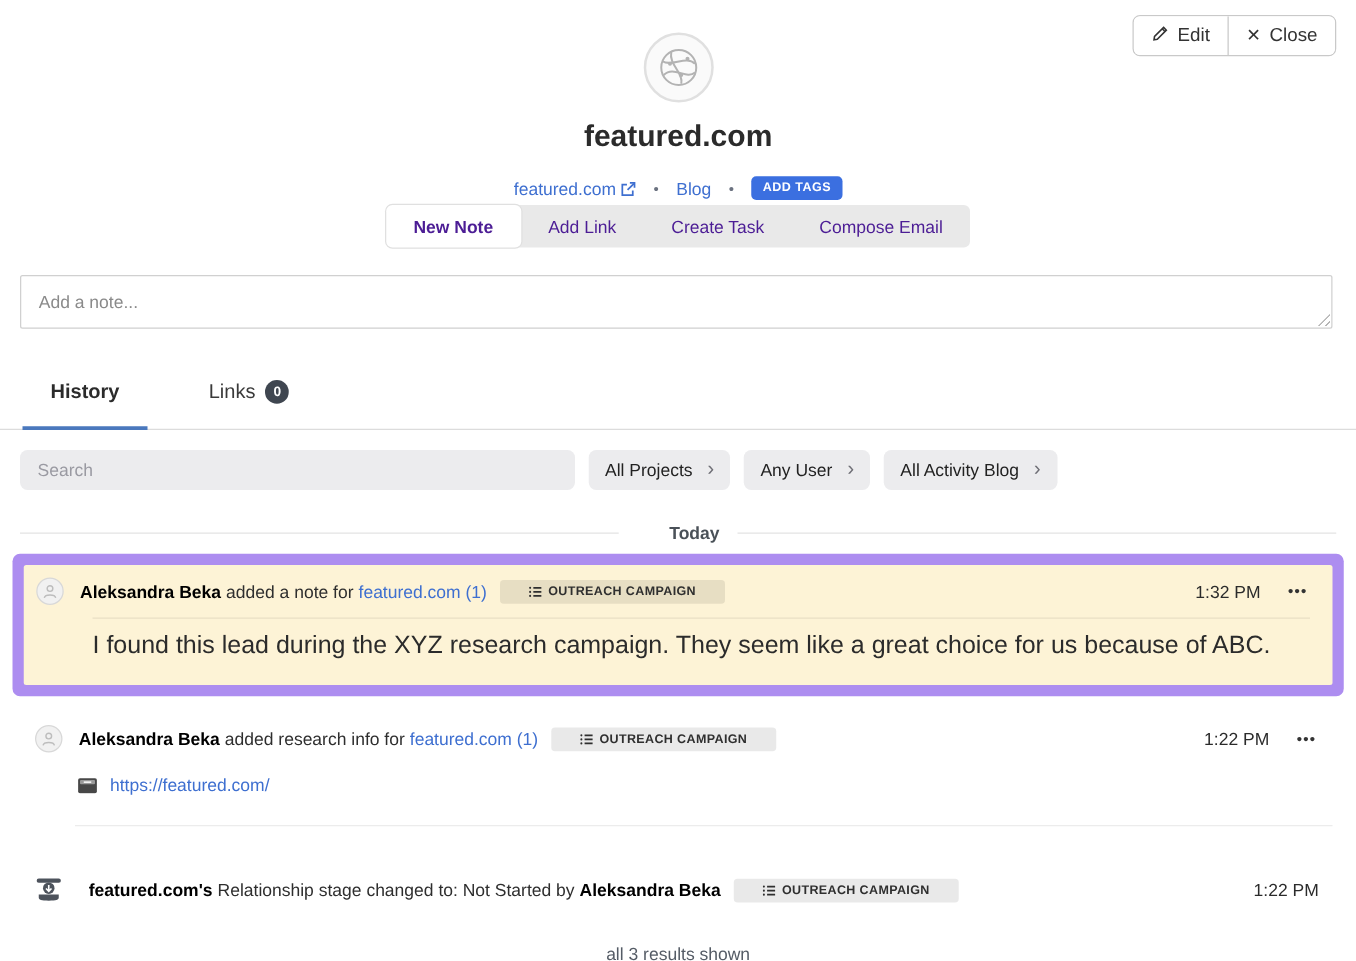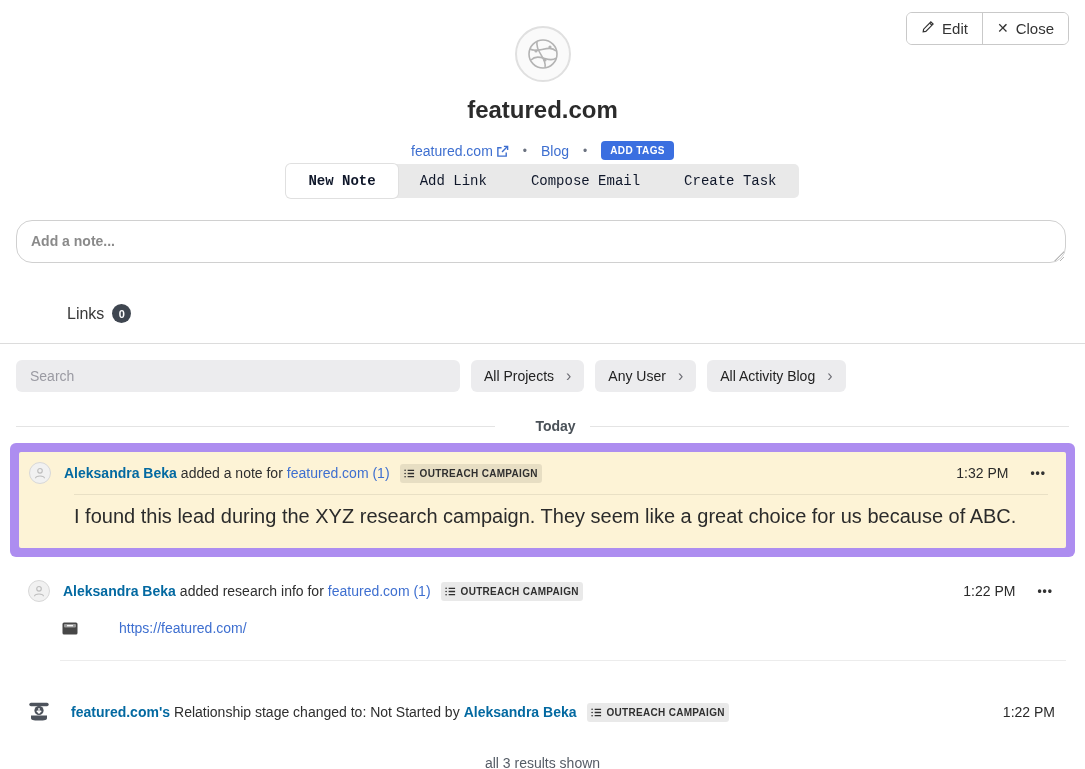--- a/index.html
+++ b/index.html
@@ -28,28 +28,28 @@
   .blue-link { color:#3e6fd0; text-decoration:none; cursor:pointer; }
   .dot-sep { color:#6b7280; font-size:12px; }
   .add-tags { background:#3b6fe0; color:#fff; font-size:10px; font-weight:700;
     letter-spacing:.4px; padding:4px 9px; border-radius:4px; border:none;
     cursor:pointer; font-family:inherit; }
   .ext-icon { margin-left:3px; vertical-align:-2px; }
   
   .composer-tabs { position:absolute; top:164px; left:0; right:0;
     display:flex; justify-content:center; }
   .seg { display:flex; background:#e9e9e9; border-radius:5px; }
-  .seg-tab { padding:9px 22px; font-size:14px; color:#0f172a; cursor:pointer;
-    border-radius:5px; background:transparent; border:none; font-family:Liberation Mono, monospace; }
+  .seg-tab { padding:9px 22px; font-size:14px; color:#4c1d95; cursor:pointer;
+    border-radius:5px; background:transparent; border:none; font-family:Liberation Sans, sans-serif; }
   .seg-tab.active { background:#fff; font-weight:700; box-shadow:0 0 0 1px #e0e0e0; }
   
   .note-box { position:absolute; top:220px; left:16px; width:1050px; height:43px; }
   .note-box textarea { width:100%; height:100%; resize:none; border:1px solid #d0d0d0;
-    border-radius:16px; padding:12px 14px; font-size:14px; color:#333;
-    font-family:inherit; outline:none;font-weight:bold; }
+    border-radius:2px; padding:12px 14px; font-size:14px; color:#333;
+    font-family:inherit; outline:none; }
   .note-box textarea::placeholder { color:#8a8a8a; }
   .resize-grip { position:absolute; right:2px; bottom:2px; width:10px; height:10px;
     background:repeating-linear-gradient(135deg,transparent 0 3px,#b5b5b5 3px 4px);
     clip-path:polygon(100% 0,100% 100%,0 100%); pointer-events:none; }
   
   .view-tabs { position:absolute; top:292px; left:0; width:100%;
     border-bottom:1px solid #dcdcdc; padding-left:18px; display:flex; }
   .view-tab { display:flex; align-items:center; justify-content:center; gap:8px;
     padding:12px 0 18px; cursor:pointer; font-size:16px; color:#3a3a3a;
     border-bottom:3px solid transparent; margin-bottom:-1px; }
@@ -79,35 +79,35 @@
   
   .hl-card { position:absolute; top:443px; left:10px; width:1065px; height:114px;
     background:#ad8df0; border-radius:6px; padding:9px; }
   .hl-inner { background:#fdf3d6; border-radius:2px; height:100%; padding:10px 18px 0 10px; }
   .entry-head { display:flex; align-items:center; }
   .avatar { width:22px; height:22px; border-radius:50%; background:#f1f1f1;
     border:1px solid #d8d8d8; display:flex; align-items:center; justify-content:center;
     flex:none; }
   .entry-text { flex:1; margin-left:13px; font-size:14px; color:#2e2e2e;
     display:flex; align-items:center; flex-wrap:wrap; column-gap:4px; }
-  .bold { font-weight:700; color:#0369a1; }
+  .bold { font-weight:700; color:#000000; }
   .tag-badge { display:inline-flex; align-items:center; gap:5px;
-    background:rgba(0,0,0,0.085); border-radius:3px; padding:4px 4px; margin-left:6px;
+    background:rgba(0,0,0,0.085); border-radius:3px; padding:4px 23px; margin-left:6px;
     font-size:10px; font-weight:700; letter-spacing:.3px; color:#2f2f2f; cursor:default; }
   .entry-time { font-size:14px; color:#2b2b2b; margin-left:16px; white-space:nowrap; }
   .more-btn { border:none; background:transparent; color:#333; font-size:12px;
     font-weight:700; letter-spacing:1px; margin-left:20px; cursor:pointer;
     font-family:inherit; padding:2px; }
   .hl-divider { height:1px; background:rgba(0,0,0,0.08); margin:10px 0 0 45px; }
   .note-body { margin:10px 0 0 45px; font-size:20px; color:#2b2b2b; }
   
   .entry-row { position:absolute; left:28px; right:30px; }
   .row-2 { top:580px; }
   .url-line { display:flex; align-items:center; gap:10px; margin:18px 0 0 34px; }
-  .url-line a { font-size:14px;margin-left:31px; }
+  .url-line a { font-size:14px; }
   .row-divider { position:absolute; top:660px; left:60px; right:19px; height:1px;
     background:#ececec; }
   .row-3 { top:700px; }
   .row-3 .entry-text { margin-left:21px; }
   .stage-icon-wrap { width:22px; height:24px; display:flex; align-items:center;
     justify-content:center; flex:none; }
   
   .results { position:absolute; top:755px; left:0; width:100%; text-align:center;
     font-size:14px; color:#555c66; }
 </style>
@@ -151,31 +151,34 @@
     <a class="blue-link">Blog</a>
     <span class="dot-sep">•</span>
     <button class="add-tags">ADD TAGS</button>
   </div>
 </div>
 
 <div class="composer-tabs">
   <div class="seg">
     <button class="seg-tab active">New Note</button>
     <button class="seg-tab">Add Link</button>
+    <button class="seg-tab">Create Task</button>
     <button class="seg-tab">Compose Email</button>
-    <button class="seg-tab">Create Task</button>
   </div>
 </div>
 
 <div class="note-box">
   <textarea placeholder="Add a note..." style=""></textarea>
   <div class="resize-grip"></div>
 </div>
 
 <div class="view-tabs">
+  <div class="view-tab active">
+    <span>History</span>
+  </div>
   <div class="view-tab links">
     <span>Links</span>
     <span class="count-pill">0</span>
   </div>
 </div>
 
 <div class="filter-bar">
   <input class="search-input" placeholder="Search" style="">
   <button class="chip">
     <span>All Projects</span>

